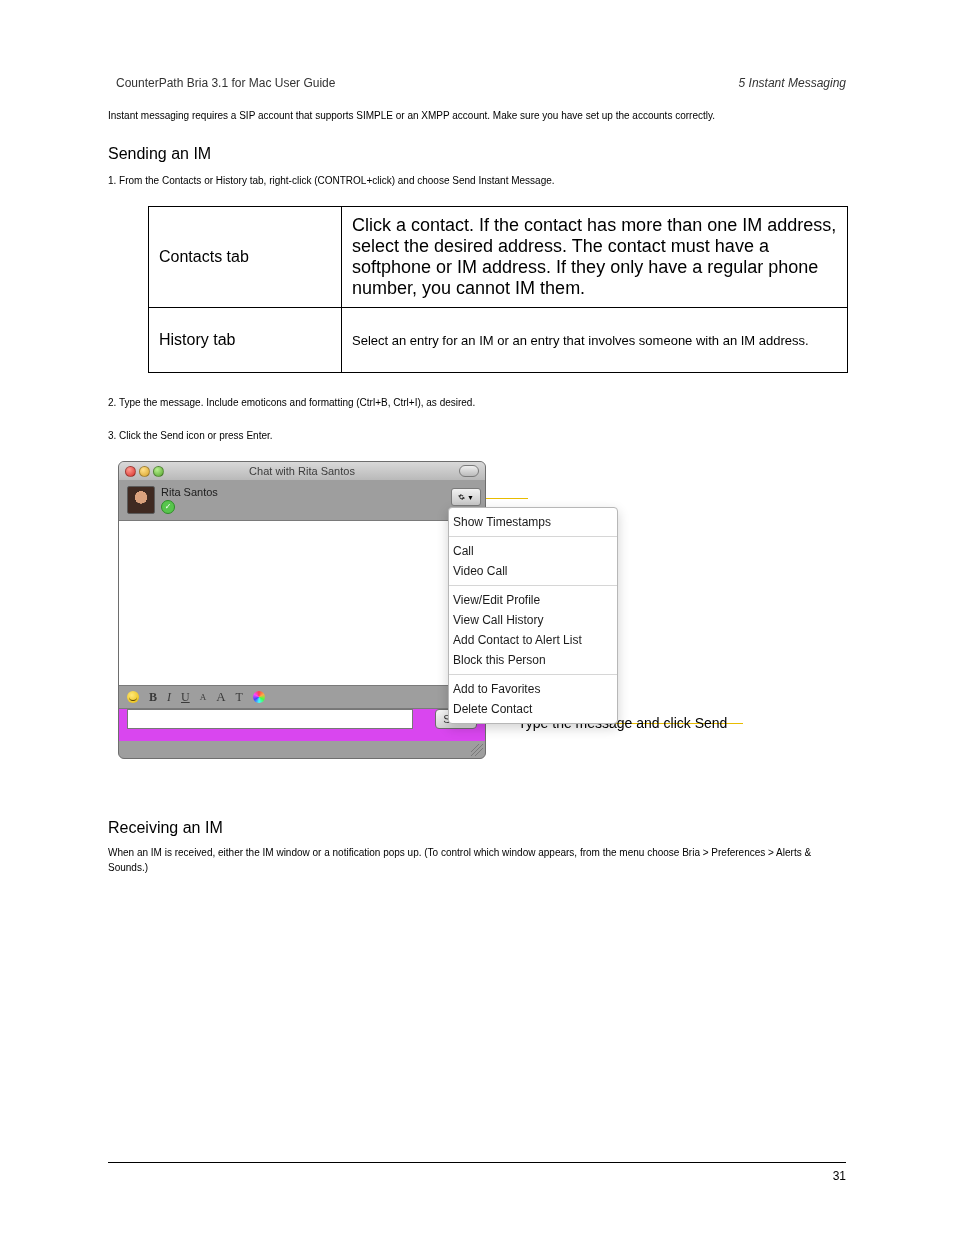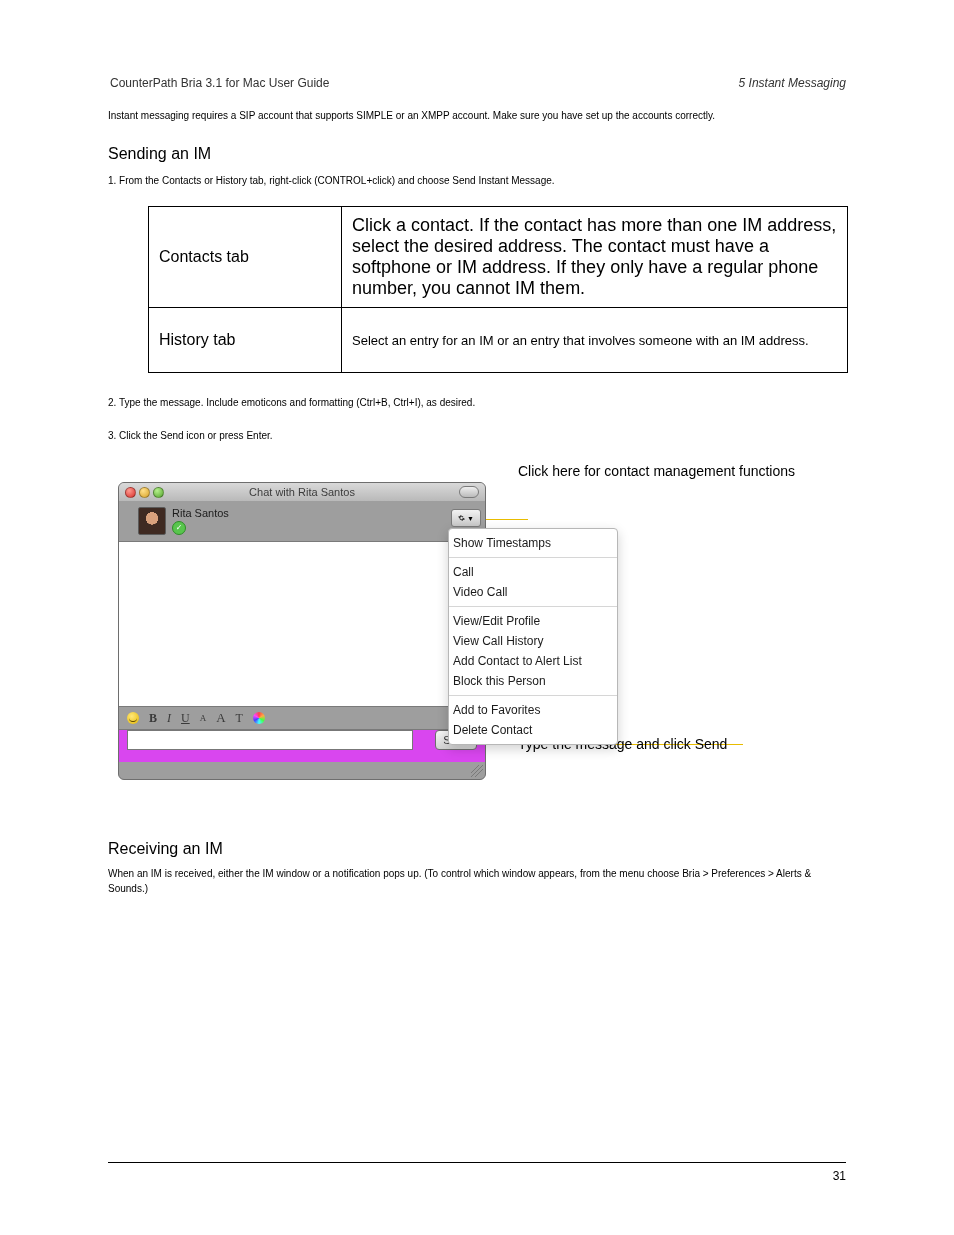--- a/index.html
+++ b/index.html
@@ -17,21 +17,21 @@
   .ui-area{position:relative;height:340px}
   .chat-window{position:absolute;left:10px;top:0;width:366px;height:296px;border:1px solid #6e6e6e;border-radius:6px;overflow:hidden;background:#9e9e9e;box-shadow:0 0 0 rgba(0,0,0,0)}
   .titlebar{height:18px;background:linear-gradient(#d9d9d9,#b9b9b9);display:flex;align-items:center;position:relative;font-size:11px;color:#3c3c3c}
   .traffic{display:flex;gap:3px;align-items:center;margin-left:6px}
   .dot{width:11px;height:11px;border-radius:50%;border:1px solid rgba(0,0,0,.3);box-sizing:border-box}
   .dot.r{background:radial-gradient(circle at 35% 30%,#ff9a90,#d9302a)}
   .dot.y{background:radial-gradient(circle at 35% 30%,#ffe08a,#d9a329)}
   .dot.g{background:radial-gradient(circle at 35% 30%,#b6f08d,#55a52e)}
   .title-text{position:absolute;left:0;right:0;text-align:center}
   .pill{position:absolute;right:6px;top:3px;width:18px;height:10px;border:1px solid #7a7a7a;border-radius:6px;background:linear-gradient(#eee,#bbb)}
-  .contactbar{height:40px;background:#9e9e9e;display:flex;align-items:center;padding:0 19px;position:relative;border-bottom:1px solid #7a7a7a}
+  .contactbar{height:40px;background:#9e9e9e;display:flex;align-items:center;padding:0 8px;position:relative;border-bottom:1px solid #7a7a7a}
   .avatar{width:26px;height:26px;border:1px solid #5b5b5b;background:radial-gradient(circle at 50% 40%, #d9a17d 30%, #3f2a22 31%);border-radius:2px}
   .contact-text{margin-left:6px;font-size:11px;color:#1b1b1b;line-height:1.1}
   .presence{display:inline-flex;align-items:center;justify-content:center;width:12px;height:12px;border-radius:50%;background:#58c54d;color:#fff;font-size:8px;border:1px solid #2f8c28;margin-top:2px}
   .gear-btn{position:absolute;right:4px;top:8px;width:30px;height:18px;background:linear-gradient(#f2f2f2,#c7c7c7);border:1px solid #7a7a7a;border-radius:3px;display:flex;align-items:center;justify-content:center;gap:2px;font-size:10px}
   .gear-btn svg{width:10px;height:10px}
   .messages{height:164px;background:#ffffff}
   .format-toolbar{height:22px;background:#9e9e9e;display:flex;align-items:center;padding:0 8px;gap:10px;border-top:1px solid #7a7a7a;border-bottom:1px solid #7a7a7a}
   .format-toolbar span{font-size:12px;color:#3a3a3a;font-family:Georgia,serif}
   .emoticon{width:12px;height:12px;border-radius:50%;background:radial-gradient(circle at 40% 35%,#ffe87a,#e6b800);position:relative}
   .emoticon:after{content:"";position:absolute;left:2px;right:2px;bottom:2px;height:3px;border-bottom:1px solid #5b4400;border-radius:0 0 6px 6px}
@@ -42,21 +42,21 @@
   .resize-grip{position:absolute;right:2px;bottom:2px;width:12px;height:12px;background:
     linear-gradient(135deg,transparent 0 5px,#7a7a7a 5px 6px,transparent 6px 8px,#7a7a7a 8px 9px,transparent 9px 11px,#7a7a7a 11px 12px,transparent 12px);}
   .context-menu{position:absolute;left:340px;top:46px;width:168px;background:#fff;border:1px solid #b7b7b7;border-radius:4px;box-shadow:0 4px 12px rgba(0,0,0,.18);padding:4px 0;font-size:12px;z-index:5}
   .menu-item{padding:3px 4px;color:#1b1b1b}
   .menu-sep{height:1px;background:#d6d6d6;margin:4px 0}
   .leader{position:absolute;height:1px;background:#e8bc00}
   .leader.l1{left:376px;right:318px;top:37px}
   .leader.l2a{left:310px;top:262px;width:20px}
   .leader.l2b{left:375px;top:262px;width:260px}
   .footer{position:absolute;left:108px;right:108px;bottom:48px;height:18px;border-top:1px solid #000;font-size:12px;padding-top:6px;display:flex;justify-content:space-between}
-  .header{position:absolute;left:110px;right:108px;top:76px;font-size:12px;display:flex;justify-content:space-between;color:#333}
+  .header{position:absolute;left:116px;right:108px;top:76px;font-size:12px;display:flex;justify-content:space-between;color:#333}
   .hdr-right{font-style:italic}
 </style>
 </head>
 <body>
 
 <div class="header">
   <span>CounterPath Bria 3.1 for Mac User Guide</span>
   <span class="hdr-right">5 Instant Messaging</span>
 </div>
 
@@ -75,21 +75,20 @@
     <tr class="row-short">
       <td>History tab</td>
       <td style="font-size:13px">Select an entry for an IM or an entry that involves someone with an IM address.</td>
     </tr>
   </tbody>
     </table>
 
   <p class="body-text">2. Type the message. Include emoticons and formatting (Ctrl+B, Ctrl+I), as desired.</p>
   <p class="body-text">3. Click the Send icon or press Enter.</p>
 
-  <div class="callout" style="margin-left:410px;margin-top:6px">Click here for contact management functions</div>
 
   <div class="ui-area">
     <div class="leader l1"></div>
     <div class="leader l2a"></div>
     <div class="leader l2b"></div>
 
     <div class="chat-window">
       <div class="titlebar">
         <div class="traffic">
           <span class="dot r"></span>

